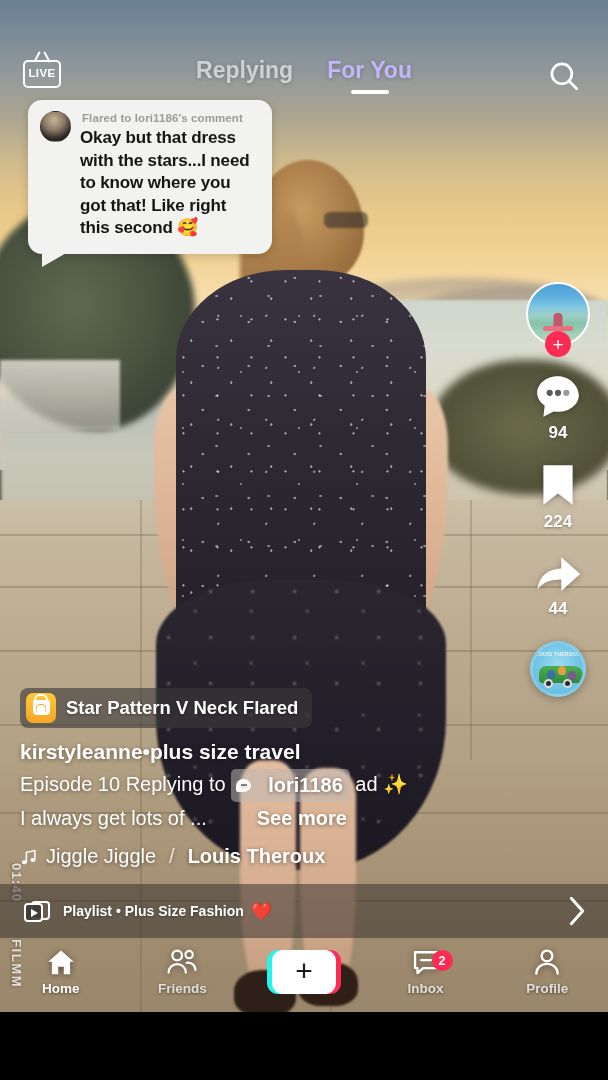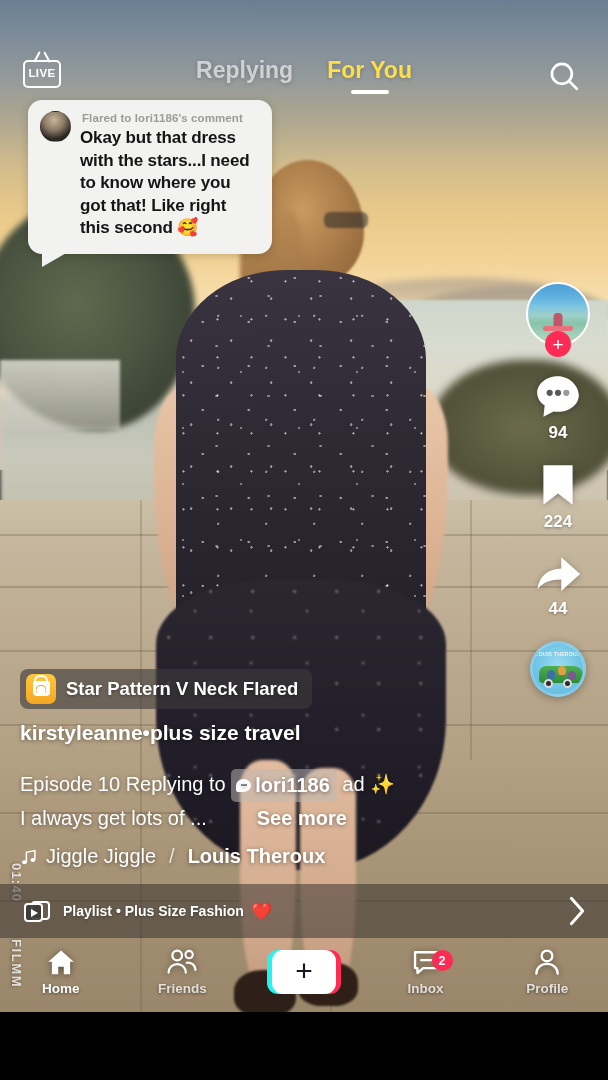--- a/index.html
+++ b/index.html
@@ -192,21 +192,21 @@
     position: absolute; left: 0; top: 0; width: 608px; height: 46px;
     display: flex; align-items: center; justify-content: center; gap: 26px;
   }
   .tab {
     position: relative;
     font-size: 23px; font-weight: 600;
     color: rgba(255,255,255,.62);
     text-shadow: 0 1px 4px rgba(0,0,0,.22);
     padding: 0 4px 10px;
   }
-  .tab.active { color: #fde047; font-weight: 700; }
+  .tab.active { color: #c4b5fd; font-weight: 700; }
   .tab.active::after {
     content: ""; position: absolute; left: 50%; bottom: 0;
     transform: translateX(-50%);
     width: 38px; height: 4px; background: #fff; border-radius: 3px;
   }
   .search-btn {
     position: absolute; right: 22px; top: 2px;
     width: 44px; height: 44px;
     display: flex; align-items: center; justify-content: center;
   }
@@ -369,29 +369,29 @@
     border: 1.6px solid #f5a623; border-bottom: none;
     border-radius: 5px 5px 0 0;
   }
   .product-name {
     font-size: 18.5px; font-weight: 700; color: #fff;
     text-shadow: 0 1px 3px rgba(0,0,0,.4);
   }
   .username {
     font-size: 21px; font-weight: 700; color: #fff;
     text-shadow: 0 1px 4px rgba(0,0,0,.45);
-    margin-bottom: 24px;
+    margin-bottom: 5px;
   }
   .desc {
     font-size: 20px; color: #fff; line-height: 1.55;
     text-shadow: 0 1px 4px rgba(0,0,0,.45);
     position: relative;
   }
   .mention {
-    display: inline-flex; align-items: center; gap: 4px;
+    display: inline-flex; align-items: center; gap: 17px;
     background: rgba(190,185,180,.52);
     border-radius: 5px; padding: 1px 7px 1px 5px;
     font-weight: 700; vertical-align: middle;
   }
   .mention-dot {
     width: 15px; height: 13px; border-radius: 50% 50% 50% 20%;
     background: #fff; position: relative; flex: 0 0 auto;
   }
   .mention-dot::after {
     content: "•••"; position: absolute; left: 50%; top: 50%;

